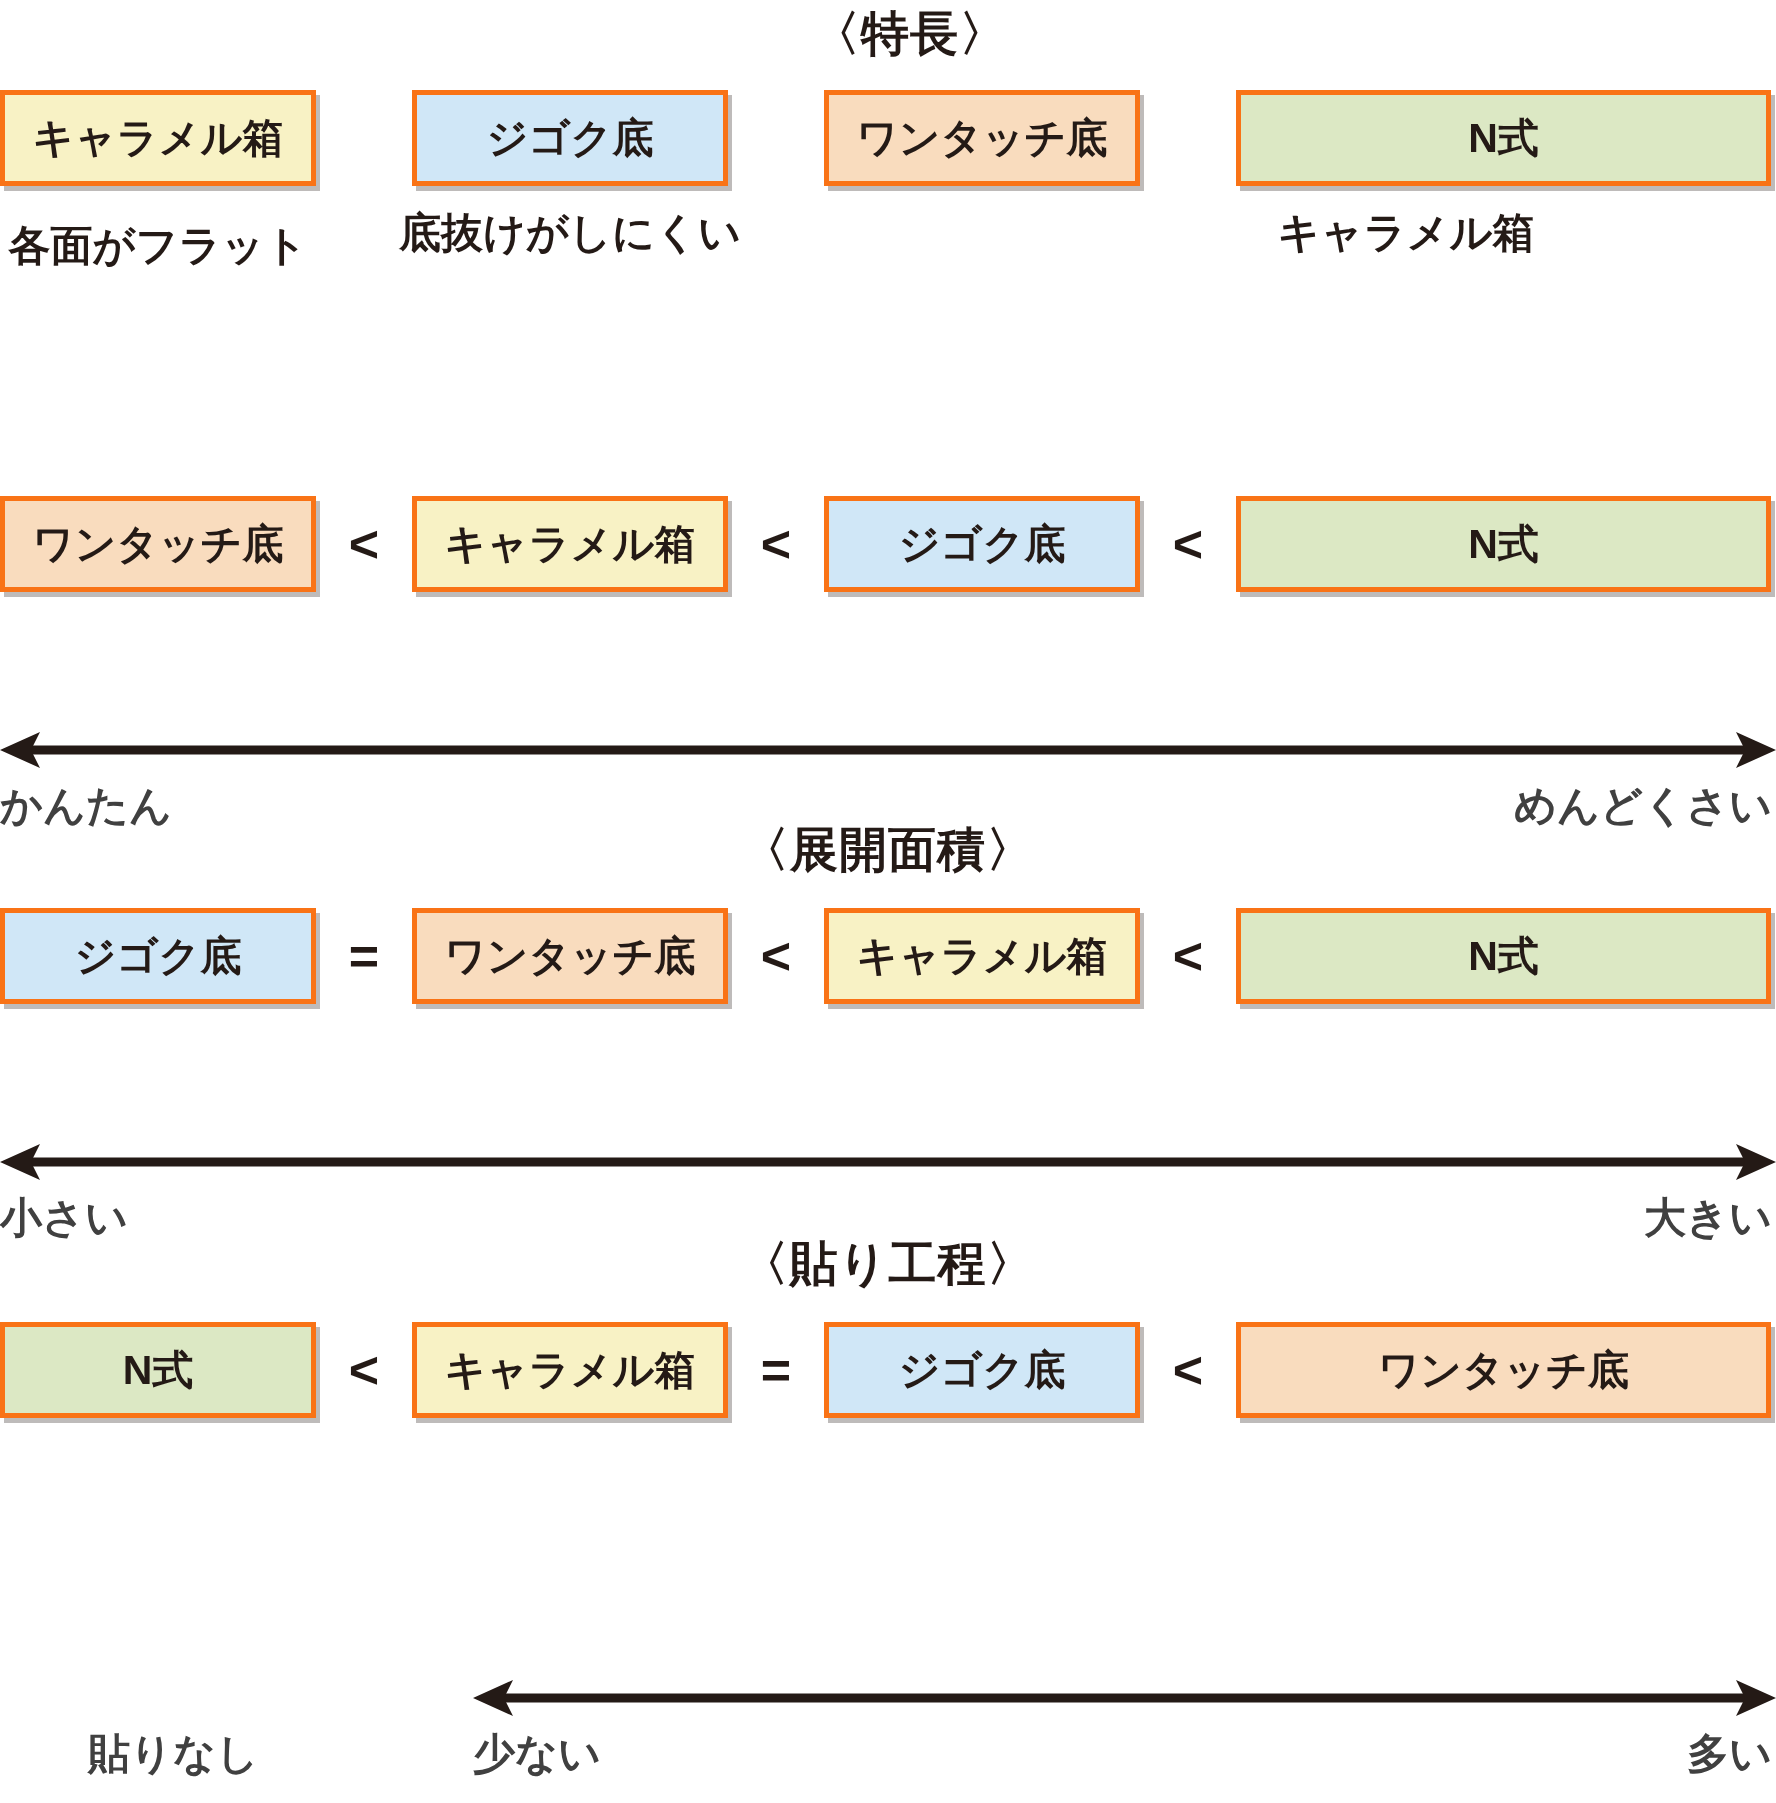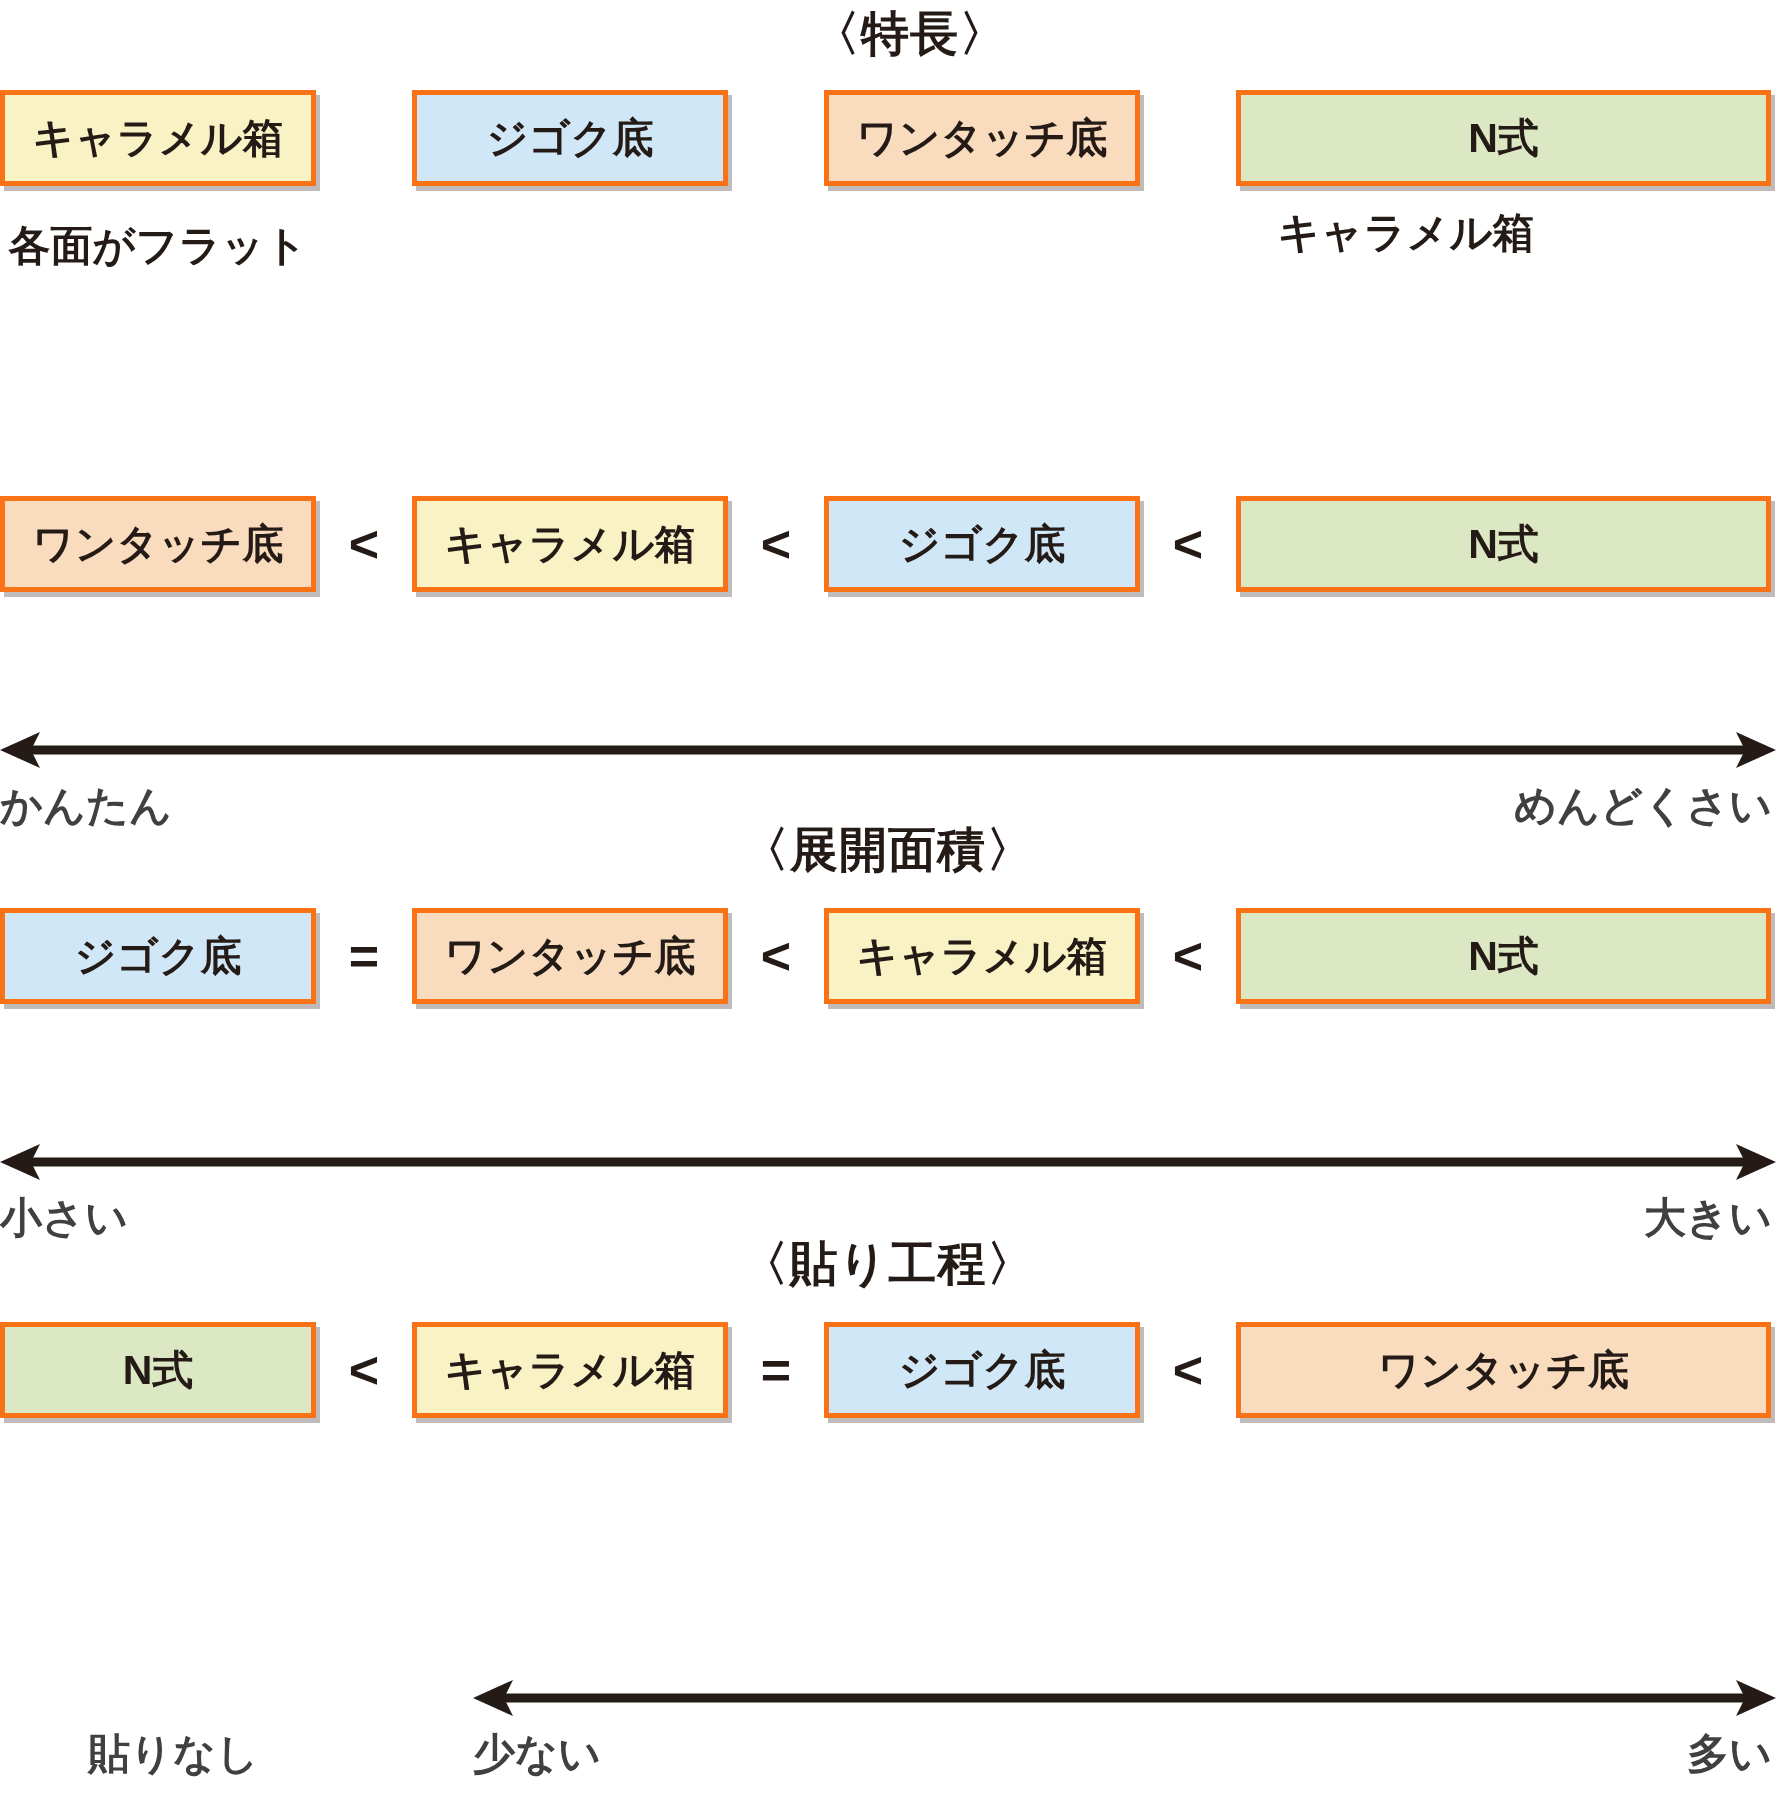--- a/index.html
+++ b/index.html
@@ -106,20 +106,21 @@
     </div>
     <div class="cell" style="left:824px;width:316px;background:#F9DCBE;">
       <span>ワンタッチ底</span>
     </div>
     <div class="cell" style="left:1236px;width:535px;background:#DCE8C4;">
       <span>N式</span>
     </div>
   </div>
 
   <div class="caption" style="top:198px;left:0px;width:316px;margin-top:20px;">各面がフラット</div>
+  <div class="caption" style="top:205px;left:392px;width:356px;">底抜けがしにくい</div>
   <div class="caption" style="top:205px;left:1236px;width:340px;">キャラメル箱</div>
 
 
   <div class="row" style="top:496px;">
     <div class="cell" style="left:0px;width:316px;background:#F9DCBE;">
       <span>ワンタッチ底</span>
     </div>
     <div class="op" style="left:316px;width:96px;">&lt;</div>
     <div class="cell" style="left:412px;width:316px;background:#F8F2C5;">
       <span>キャラメル箱</span>

